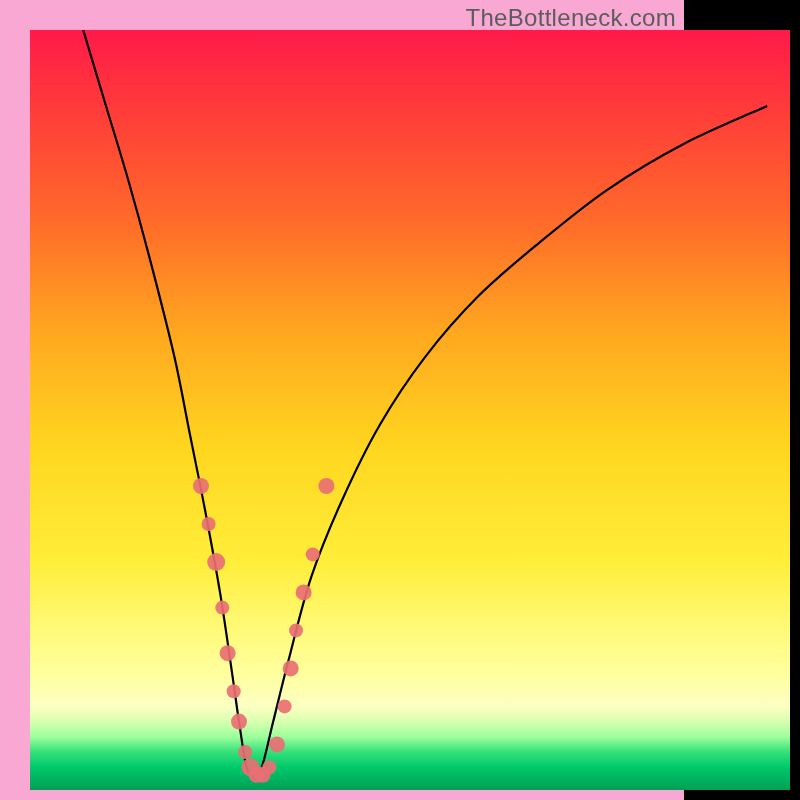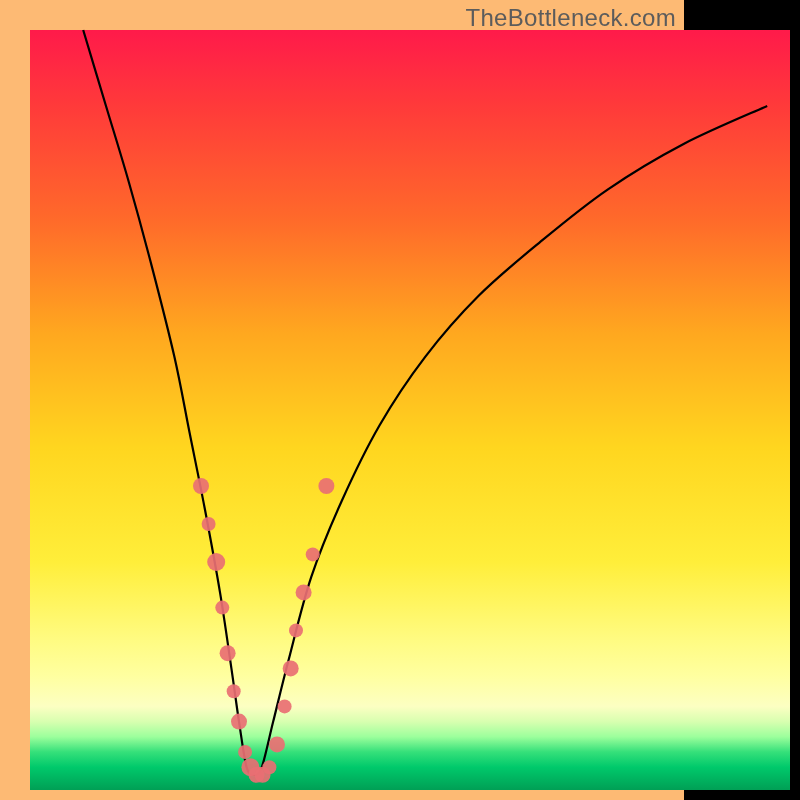--- a/index.html
+++ b/index.html
@@ -8,21 +8,21 @@
     width: 800px;
     height: 800px;
     overflow: hidden;
     background: #000;
     font-family: Arial, Helvetica, sans-serif;
   }
   .frame {
     position: relative;
     width: 684px;
     height: 800px;
-    background: #fdba74;
+    background: #f9a8d4;
   }
   .plot-area {
     position: absolute;
     left: 30px;
     top: 30px;
     width: 760px;
     height: 760px;
     background: linear-gradient(to bottom,
       #ff1a4a 0%,
       #ff3a3a 10%,

